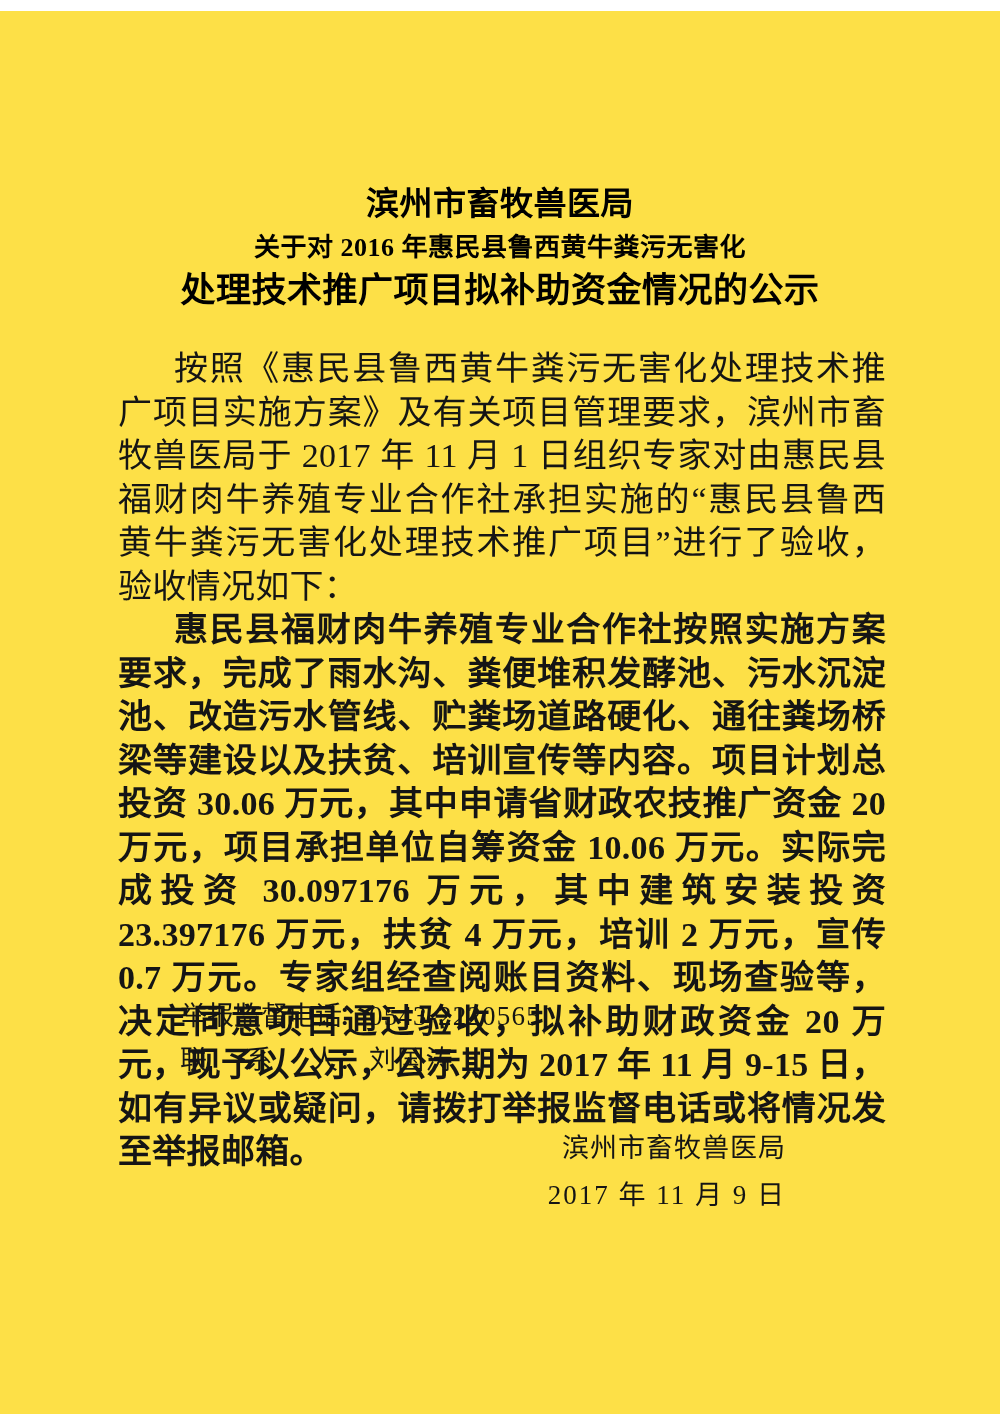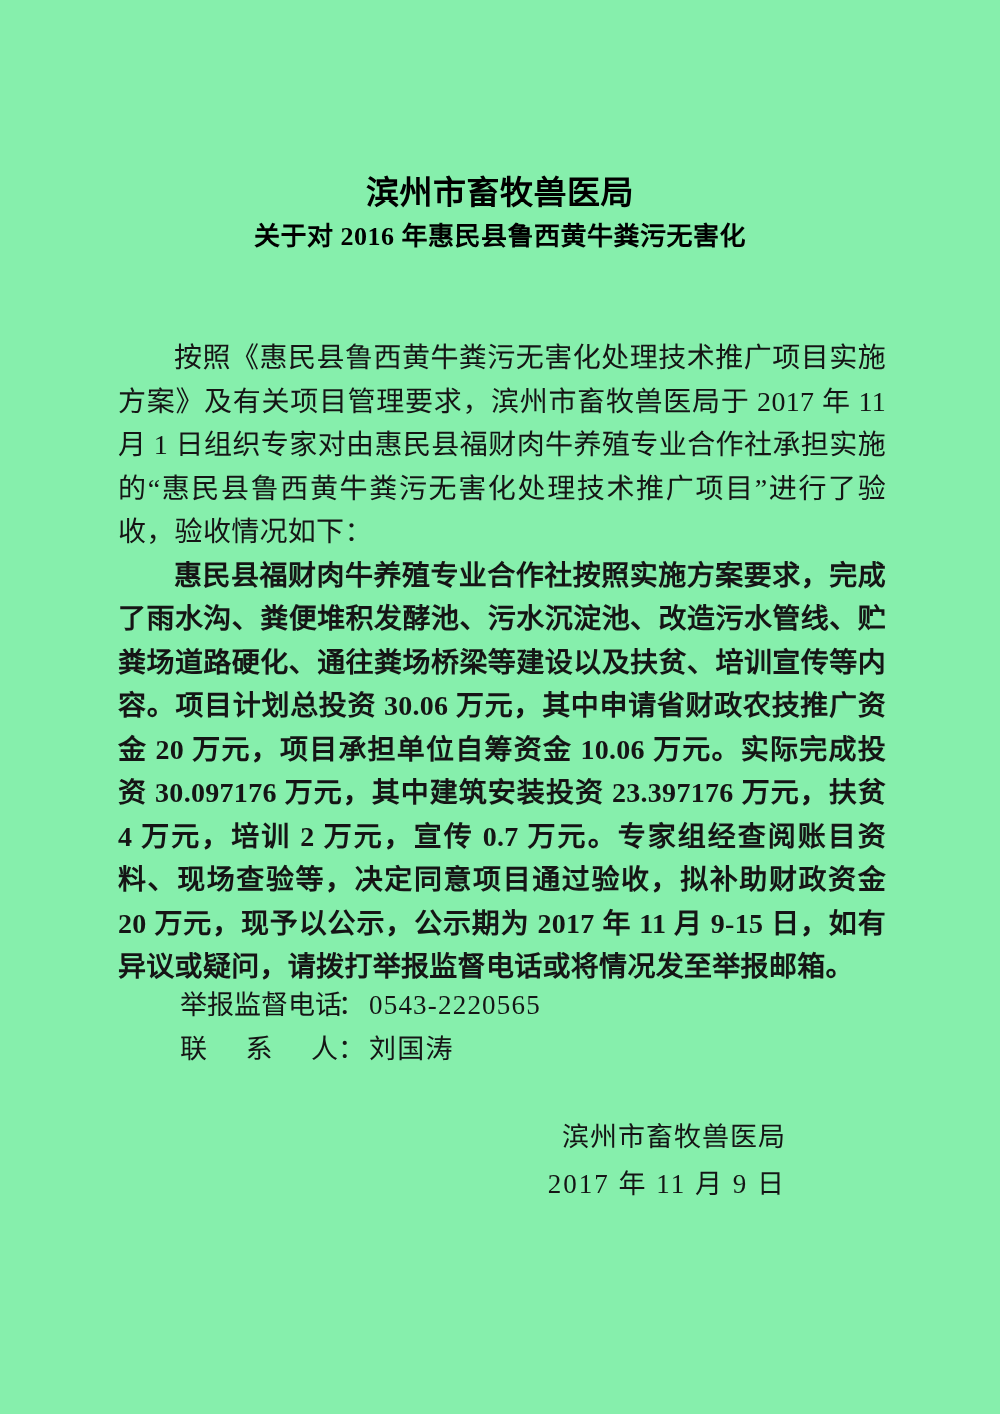--- a/index.html
+++ b/index.html
@@ -14,21 +14,22 @@
     position: relative;
     overflow: hidden;
     font-family: "Liberation Serif", "DejaVu Serif", serif;
     color: #111111;
     -webkit-font-smoothing: antialiased;
   }
 
   .page {
     position: absolute;
     inset: 0;
-    background: #86efac;
+    background: #fde047;
+    margin-top: 11px;
   }
 
   
   .title-block {
     position: absolute;
     left: 0;
     right: 0;
     top: 172px;
     text-align: center;
   }
@@ -46,21 +47,21 @@
   .title-line.line-3 { font-size: 35px; }
 
   
   .body-block {
     position: absolute;
     left: 118px;
     top: 336px;
     width: 768px;
   }
   .para {
-    font-size: 28px;
+    font-size: 34px;
     line-height: 43.5px;
     text-align: justify;
     text-justify: inter-character;
     text-indent: 56px;
     letter-spacing: 0.3px;
     margin: 0 0 0 0;
     color: #151515;
     font-family: "Liberation Serif", "DejaVu Serif", serif;
   }
   .para + .para { margin-top: 0; font-weight: bold; }
@@ -113,20 +114,21 @@
   .sign-line.date { letter-spacing: 2px; }
 </style>
 </head>
 <body>
 
 <div class="page">
 
   <div class="title-block">
     <div class="title-line line-1">滨州市畜牧兽医局</div>
     <div class="title-line line-2">关于对 2016 年惠民县鲁西黄牛粪污无害化</div>
+    <div class="title-line line-3">处理技术推广项目拟补助资金情况的公示</div>
   </div>
 
   <div class="body-block">
     <p class="para">按照《惠民县鲁西黄牛粪污无害化处理技术推广项目实施方案》及有关项目管理要求，滨州市畜牧兽医局于 2017 年 11 月 1 日组织专家对由惠民县福财肉牛养殖专业合作社承担实施的“惠民县鲁西黄牛粪污无害化处理技术推广项目”进行了验收，验收情况如下：</p>
     <p class="para">惠民县福财肉牛养殖专业合作社按照实施方案要求，完成了雨水沟、粪便堆积发酵池、污水沉淀池、改造污水管线、贮粪场道路硬化、通往粪场桥梁等建设以及扶贫、培训宣传等内容。项目计划总投资 30.06 万元，其中申请省财政农技推广资金 20 万元，项目承担单位自筹资金 10.06 万元。实际完成投资 30.097176 万元，其中建筑安装投资 23.397176 万元，扶贫 4 万元，培训 2 万元，宣传 0.7 万元。专家组经查阅账目资料、现场查验等，决定同意项目通过验收，拟补助财政资金 20 万元，现予以公示，公示期为 2017 年 11 月 9-15 日，如有异议或疑问，请拨打举报监督电话或将情况发至举报邮箱。</p>
   </div>
 
   <div class="contact-block">
     <div class="contact-row">
       <span class="contact-label">举报监督电话</span><span class="contact-sep">：</span><span class="contact-value">0543-2220565</span>

